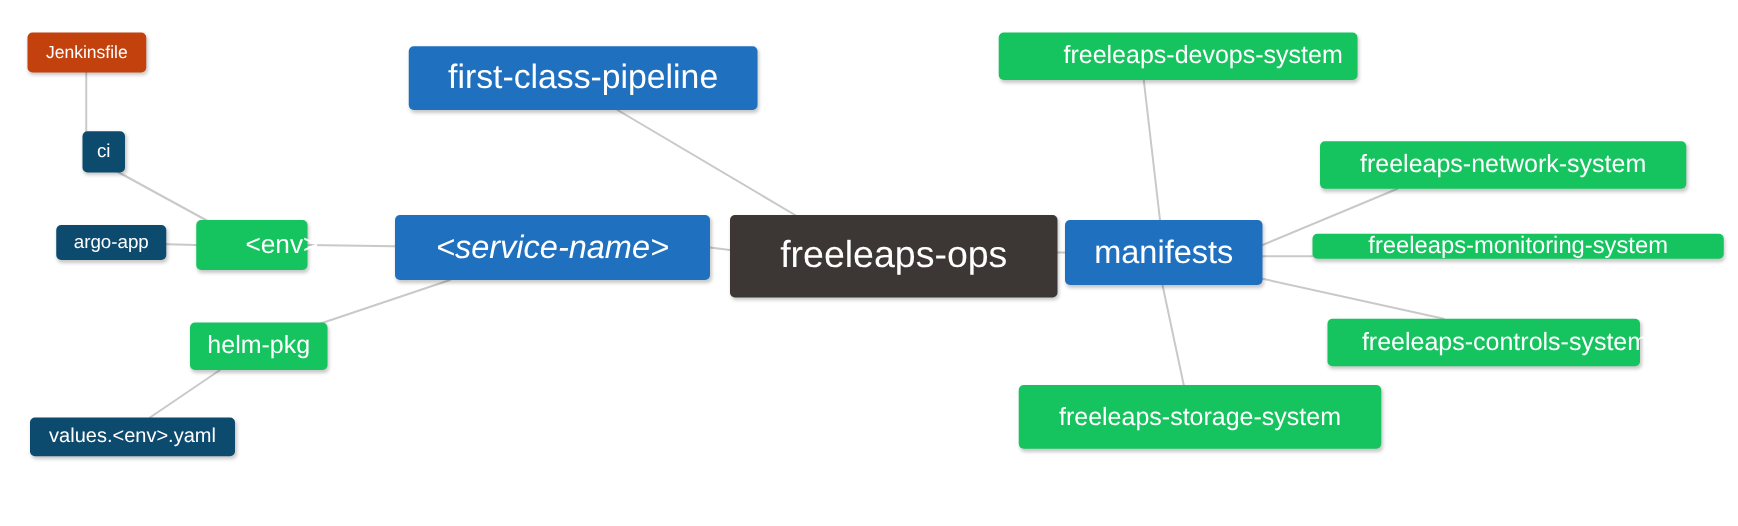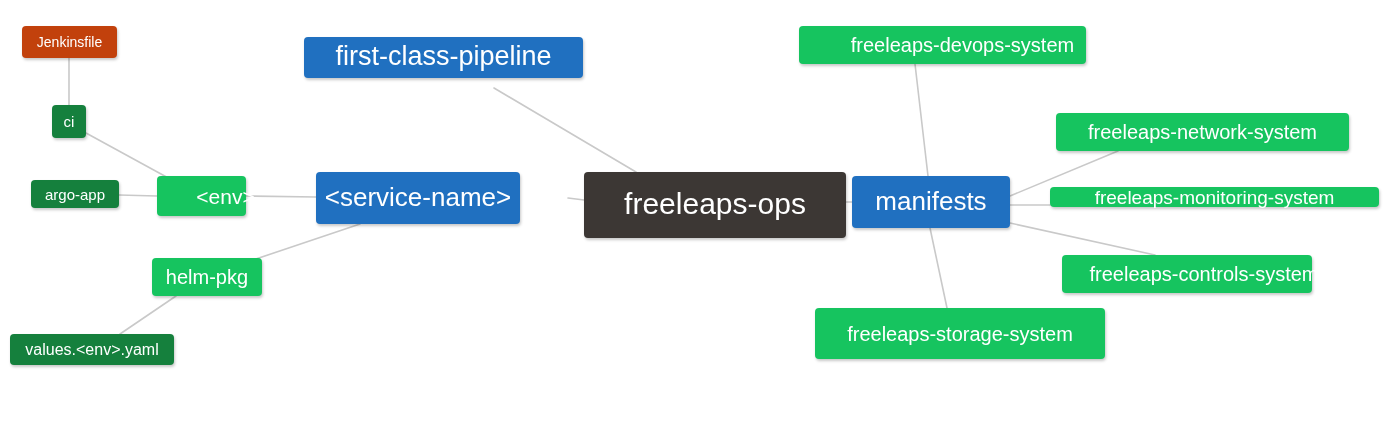--- a/index.html
+++ b/index.html
@@ -44,21 +44,21 @@
   }
   .node span {
     display: block;
     transform: translateY(-0.02em);
   }
   
   .c-root   { background: #3c3734; }
   .c-blue   { background: #2070c0; }
   .c-green  { background: #16c45f; }
   .c-orange { background: #c2410c; }
-  .c-red    { background: #15803d; }
+  .c-red    { background: #0c4a6e; margin-left: 14px; }
 </style>
 </head>
 <body>
 
 <div id="canvas">
   <svg id="edges" width="1390" height="421" viewBox="0 0 1390 421" xmlns="http://www.w3.org/2000/svg">
       <line x1="69" y1="58" x2="69" y2="105" stroke="#c9c9c9" stroke-width="1.6" stroke-linecap="round"></line>
       <line x1="86" y1="133" x2="172" y2="180" stroke="#c9c9c9" stroke-width="1.6" stroke-linecap="round"></line>
       <line x1="119" y1="195" x2="157" y2="196" stroke="#c9c9c9" stroke-width="1.6" stroke-linecap="round"></line>
       <line x1="246" y1="196" x2="316" y2="197" stroke="#c9c9c9" stroke-width="1.6" stroke-linecap="round"></line>
@@ -85,24 +85,24 @@
       </div>
       <div class="node c-green" style="left: 157px; top: 176px; width: 89px; height: 40px; font-size: 21px; padding-left: 48px;">
         <span>&lt;env&gt;</span>
       </div>
       <div class="node c-green" style="left: 152px; top: 258px; width: 110px; height: 38px; font-size: 20px;">
         <span>helm-pkg</span>
       </div>
       <div class="node c-red" style="left: 10px; top: 334px; width: 164px; height: 31px; font-size: 16px;">
         <span>values.&lt;env&gt;.yaml</span>
       </div>
-      <div class="node c-blue" style="left: 304px; top: 37px; width: 279px; height: 41px; font-size: 27px;">
+      <div class="node c-blue" style="left: 327px; top: 37px; width: 279px; height: 51px; font-size: 27px;">
         <span>first-class-pipeline</span>
       </div>
-      <div class="node c-blue" style="left: 316px; top: 172px; width: 204px; height: 52px; font-size: 26px;">
+      <div class="node c-blue" style="left: 316px; top: 172px; width: 252px; height: 52px; font-size: 26px; font-style: italic;">
         <span>&lt;service-name&gt;</span>
       </div>
       <div class="node c-root" style="left: 584px; top: 172px; width: 262px; height: 66px; font-size: 30px;">
         <span>freeleaps-ops</span>
       </div>
       <div class="node c-blue" style="left: 852px; top: 176px; width: 158px; height: 52px; font-size: 26px;">
         <span>manifests</span>
       </div>
       <div class="node c-green" style="left: 799px; top: 26px; width: 287px; height: 38px; font-size: 20px; padding-left: 40px;">
         <span>freeleaps-devops-system</span>

